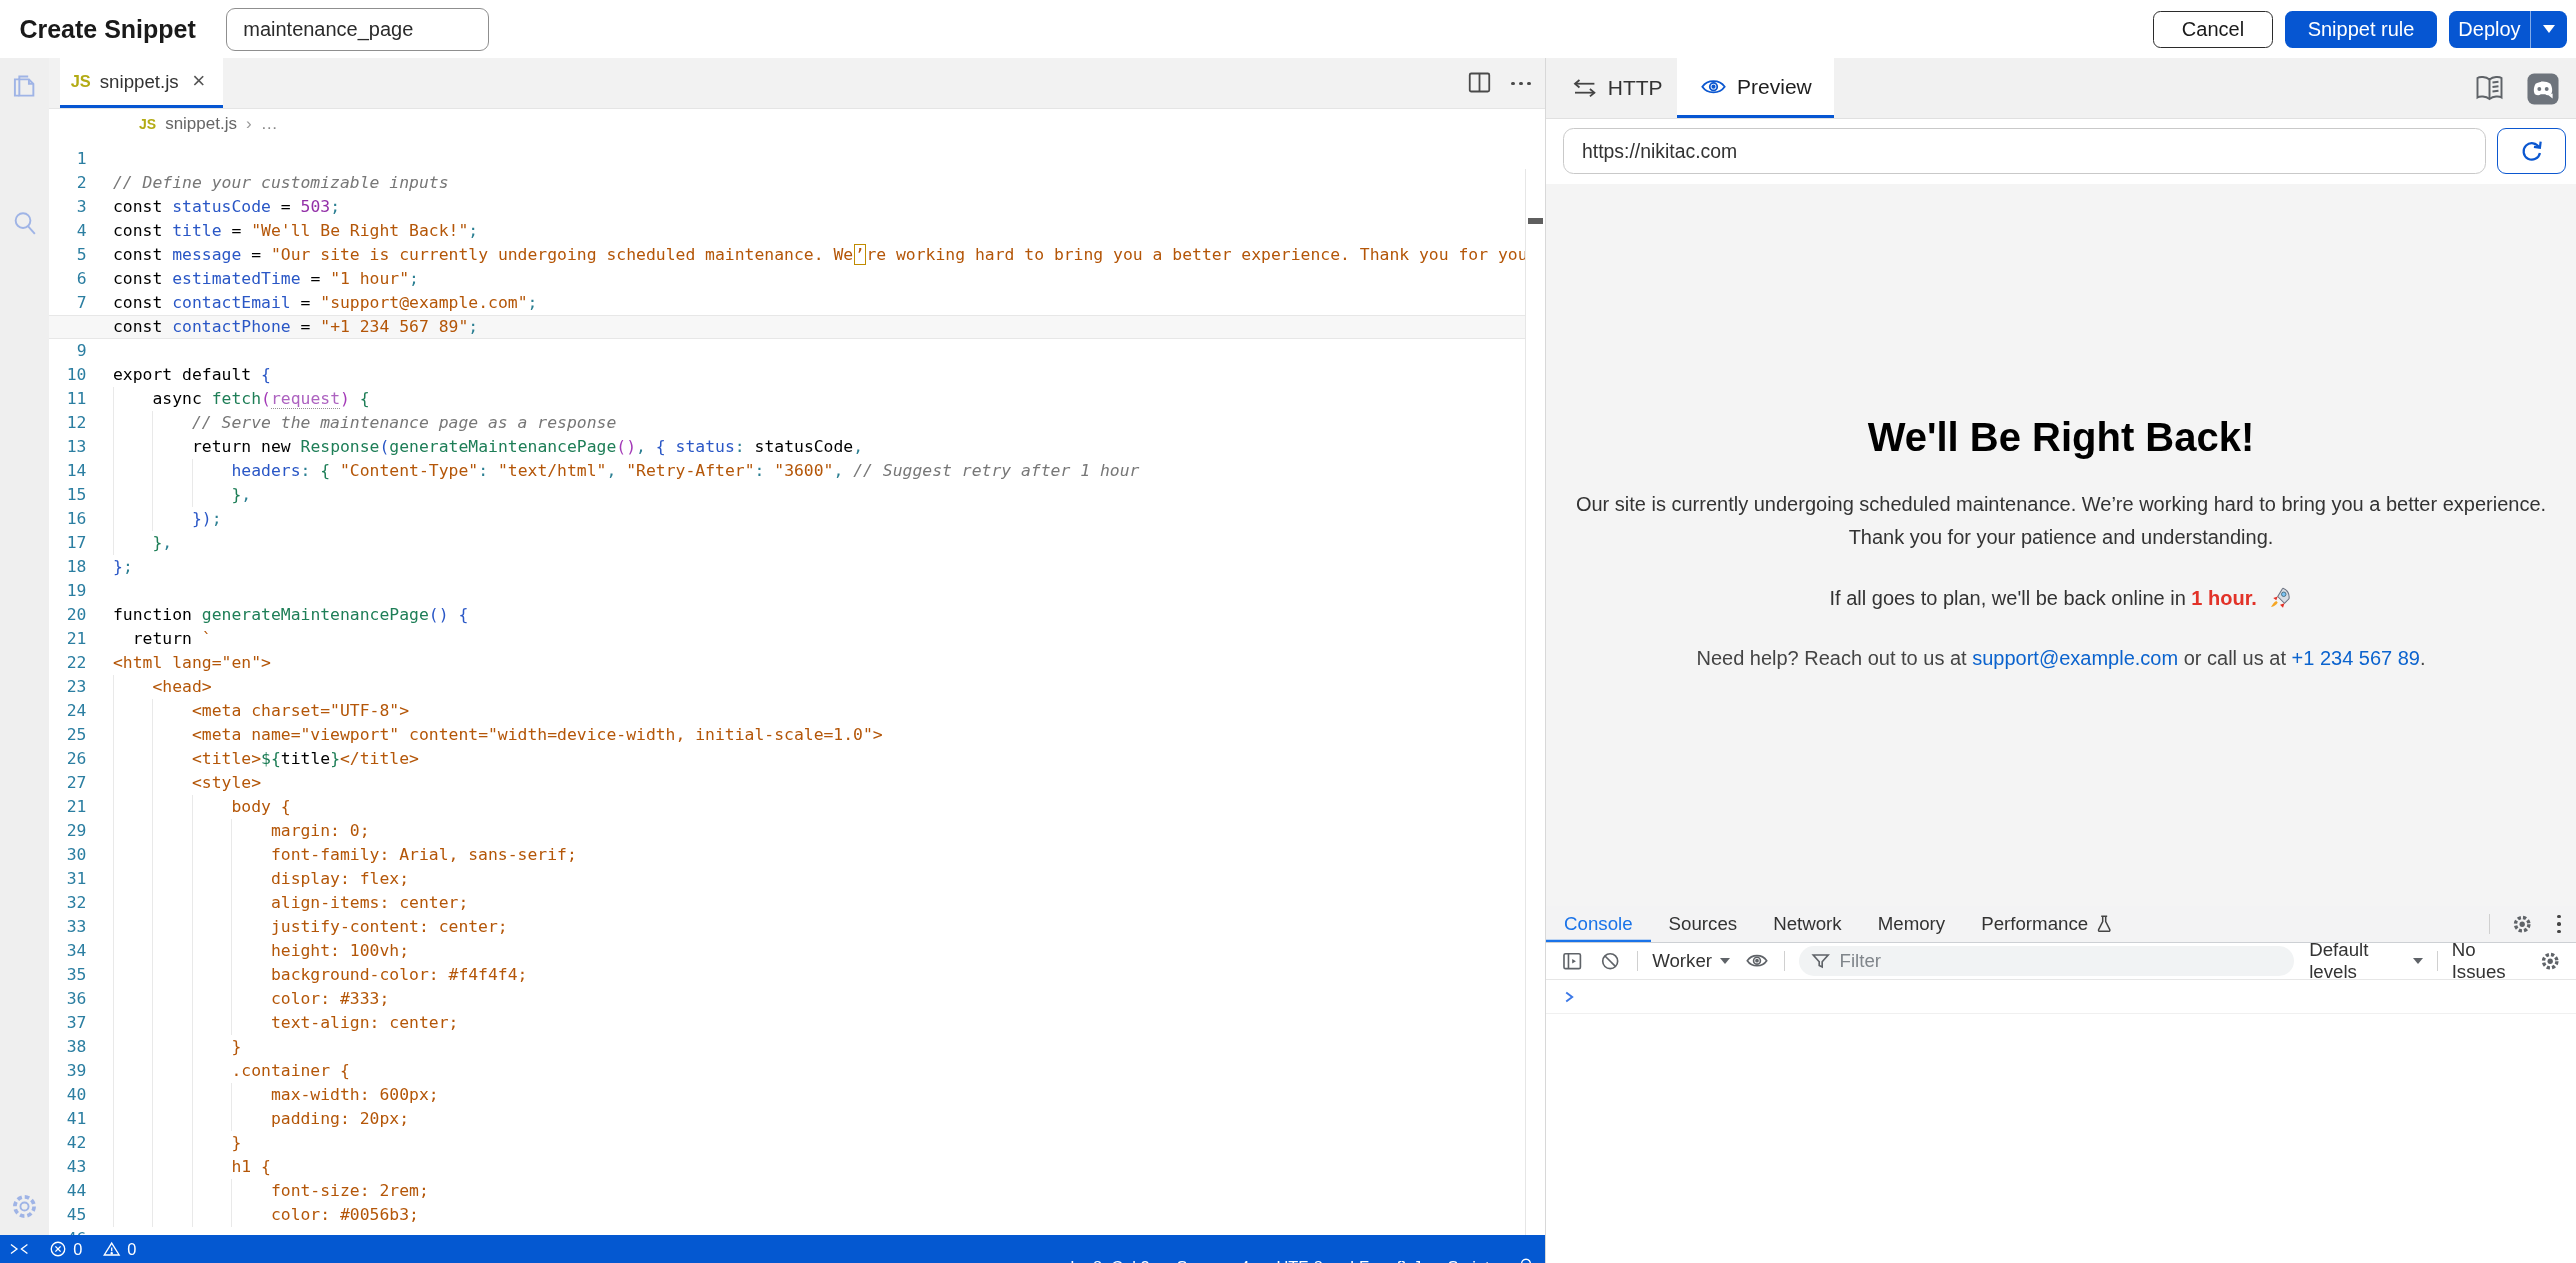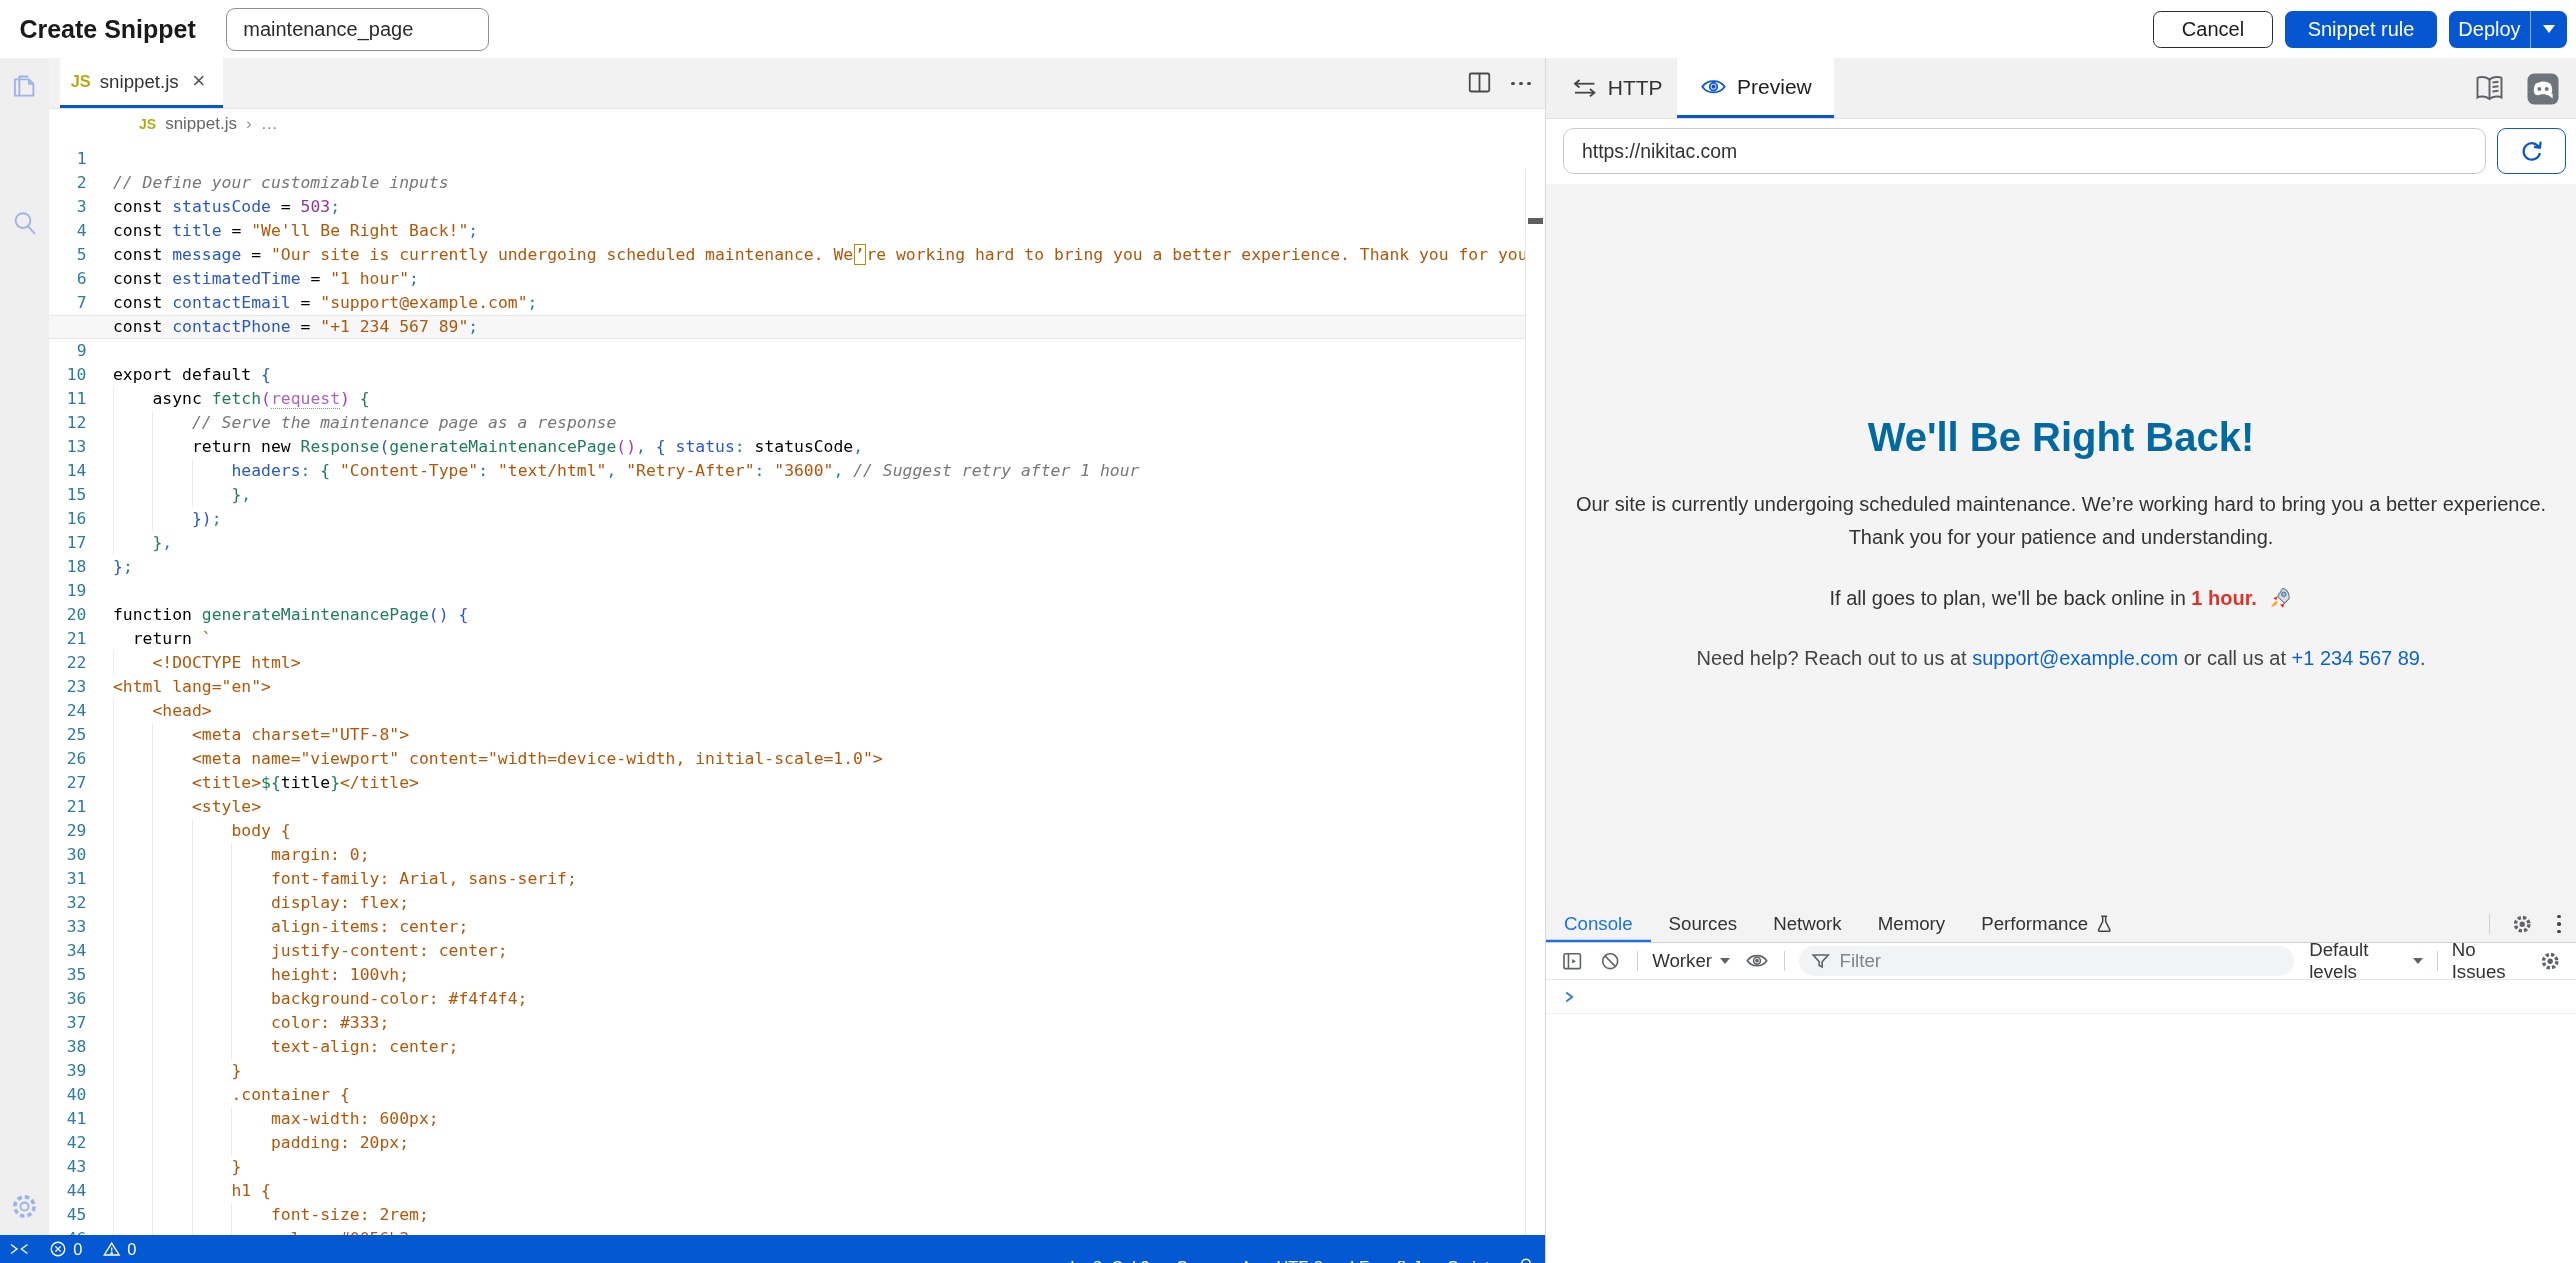--- a/index.html
+++ b/index.html
@@ -76,21 +76,21 @@
   #subtabs-icons{position:absolute;right:16.4px;top:13.5px;display:flex;gap:19.4px;align-items:center;}
   #urlrow{position:absolute;left:0;top:61px;width:100%;height:64px;background:#fff;}
   #url-input{position:absolute;left:17px;top:9px;width:923px;height:46px;border:1.5px solid #c9c9c9;border-radius:10.5px;
              font-size:19.4px;color:#333;padding:0 18px;box-sizing:border-box;font-family:"Liberation Sans",sans-serif;outline:none;}
   #refresh-btn{position:absolute;left:951px;top:9px;width:69px;height:46px;border:1.9px solid #0b57d0;border-radius:9px;background:#fff;
                display:flex;align-items:center;justify-content:center;cursor:pointer;box-sizing:border-box;}
 
   
   #preview{position:absolute;left:0;top:126px;width:100%;height:723px;background:#f4f4f4;display:flex;align-items:center;justify-content:center;border-bottom:0.7px solid #cfcfcf;box-sizing:border-box;}
   #preview-inner{max-width:1005px;text-align:center;}
-  #pv-title{font-size:40px;font-weight:700;color:#0369a1;margin:0 0 28px 0;}
+  #pv-title{font-size:40px;font-weight:700;color:#000000;margin:0 0 28px 0;}
   .pv-p{font-size:20px;line-height:33px;color:#333;margin:0;}
   #pv-eta{margin-top:28px;}
   #pv-eta b{color:#e23228;font-weight:700;}
   #pv-help{margin-top:27px;color:#444;}
   .pv-link{color:#0b63ce;cursor:pointer;}
   #rocket-icon{display:inline-block;vertical-align:-4.5px;margin-left:6px;}
 
   
   #devtools{position:absolute;left:0;top:848px;width:100%;height:357px;background:#fff;}
   #dt-tabs{position:absolute;left:0;top:0;width:100%;height:37px;background:#f3f3f4;border-bottom:0.7px solid #cdd0d4;display:flex;align-items:stretch;box-sizing:border-box;}
@@ -249,21 +249,20 @@
           <div class="cline"><i class="guide" style="left: 64px;"></i><i class="guide" style="left: 103px;"></i><span class="tk-p">        </span><span class="tk-c">// Serve the maintenance page as a response</span></div>
           <div class="cline"><i class="guide" style="left: 64px;"></i><i class="guide" style="left: 103px;"></i><span class="tk-p">        </span><span class="tk-k">return</span><span class="tk-p"> </span><span class="tk-k">new</span><span class="tk-p"> </span><span class="tk-f">Response</span><span class="tk-b1">(</span><span class="tk-f">generateMaintenancePage</span><span class="tk-b3">()</span><span class="tk-t">,</span><span class="tk-p"> </span><span class="tk-b1">{</span><span class="tk-p"> </span><span class="tk-v">status</span><span class="tk-t">:</span><span class="tk-p"> </span><span class="tk-k">statusCode</span><span class="tk-t">,</span></div>
           <div class="cline"><i class="guide" style="left: 64px;"></i><i class="guide" style="left: 103px;"></i><i class="guide" style="left: 143px;"></i><span class="tk-p">            </span><span class="tk-v">headers</span><span class="tk-t">:</span><span class="tk-p"> </span><span class="tk-b2">{</span><span class="tk-p"> </span><span class="tk-s">"Content-Type"</span><span class="tk-t">:</span><span class="tk-p"> </span><span class="tk-s">"text/html"</span><span class="tk-t">,</span><span class="tk-p"> </span><span class="tk-s">"Retry-After"</span><span class="tk-t">:</span><span class="tk-p"> </span><span class="tk-s">"3600"</span><span class="tk-t">,</span><span class="tk-p"> </span><span class="tk-c">// Suggest retry after 1 hour</span></div>
           <div class="cline"><i class="guide" style="left: 64px;"></i><i class="guide" style="left: 103px;"></i><i class="guide" style="left: 143px;"></i><span class="tk-p">            </span><span class="tk-b2">}</span><span class="tk-t">,</span></div>
           <div class="cline"><i class="guide" style="left: 64px;"></i><i class="guide" style="left: 103px;"></i><span class="tk-p">        </span><span class="tk-b1">})</span><span class="tk-t">;</span></div>
           <div class="cline"><i class="guide" style="left: 64px;"></i><span class="tk-p">    </span><span class="tk-b2">}</span><span class="tk-t">,</span></div>
           <div class="cline"><span class="tk-b1">}</span><span class="tk-t">;</span></div>
           <div class="cline"></div>
           <div class="cline"><span class="tk-k">function</span><span class="tk-p"> </span><span class="tk-f">generateMaintenancePage</span><span class="tk-b1">()</span><span class="tk-p"> </span><span class="tk-b1">{</span></div>
           <div class="cline"><span class="tk-p">  </span><span class="tk-k">return</span><span class="tk-p"> </span><span class="tk-s">`</span></div>
-          <div class="cline"><i class="guide" style="left: 64px;"></i><span class="tk-p">    </span><span class="tk-s">&lt;!DOCTYPE html&gt;</span></div>
           <div class="cline"><span class="tk-s">&lt;html lang="en"&gt;</span></div>
           <div class="cline"><i class="guide" style="left: 64px;"></i><span class="tk-p">    </span><span class="tk-s">&lt;head&gt;</span></div>
           <div class="cline"><i class="guide" style="left: 64px;"></i><i class="guide" style="left: 103px;"></i><span class="tk-p">        </span><span class="tk-s">&lt;meta charset="UTF-8"&gt;</span></div>
           <div class="cline"><i class="guide" style="left: 64px;"></i><i class="guide" style="left: 103px;"></i><span class="tk-p">        </span><span class="tk-s">&lt;meta name="viewport" content="width=device-width, initial-scale=1.0"&gt;</span></div>
           <div class="cline"><i class="guide" style="left: 64px;"></i><i class="guide" style="left: 103px;"></i><span class="tk-p">        </span><span class="tk-s">&lt;title&gt;</span><span class="tk-b2">${</span><span class="tk-k">title</span><span class="tk-b2">}</span><span class="tk-s">&lt;/title&gt;</span></div>
           <div class="cline"><i class="guide" style="left: 64px;"></i><i class="guide" style="left: 103px;"></i><span class="tk-p">        </span><span class="tk-s">&lt;style&gt;</span></div>
           <div class="cline"><i class="guide" style="left: 64px;"></i><i class="guide" style="left: 103px;"></i><i class="guide" style="left: 143px;"></i><span class="tk-p">            </span><span class="tk-s">body {</span></div>
           <div class="cline"><i class="guide" style="left: 64px;"></i><i class="guide" style="left: 103px;"></i><i class="guide" style="left: 143px;"></i><i class="guide" style="left: 182px;"></i><span class="tk-p">                </span><span class="tk-s">margin: 0;</span></div>
           <div class="cline"><i class="guide" style="left: 64px;"></i><i class="guide" style="left: 103px;"></i><i class="guide" style="left: 143px;"></i><i class="guide" style="left: 182px;"></i><span class="tk-p">                </span><span class="tk-s">font-family: Arial, sans-serif;</span></div>
           <div class="cline"><i class="guide" style="left: 64px;"></i><i class="guide" style="left: 103px;"></i><i class="guide" style="left: 143px;"></i><i class="guide" style="left: 182px;"></i><span class="tk-p">                </span><span class="tk-s">display: flex;</span></div>

